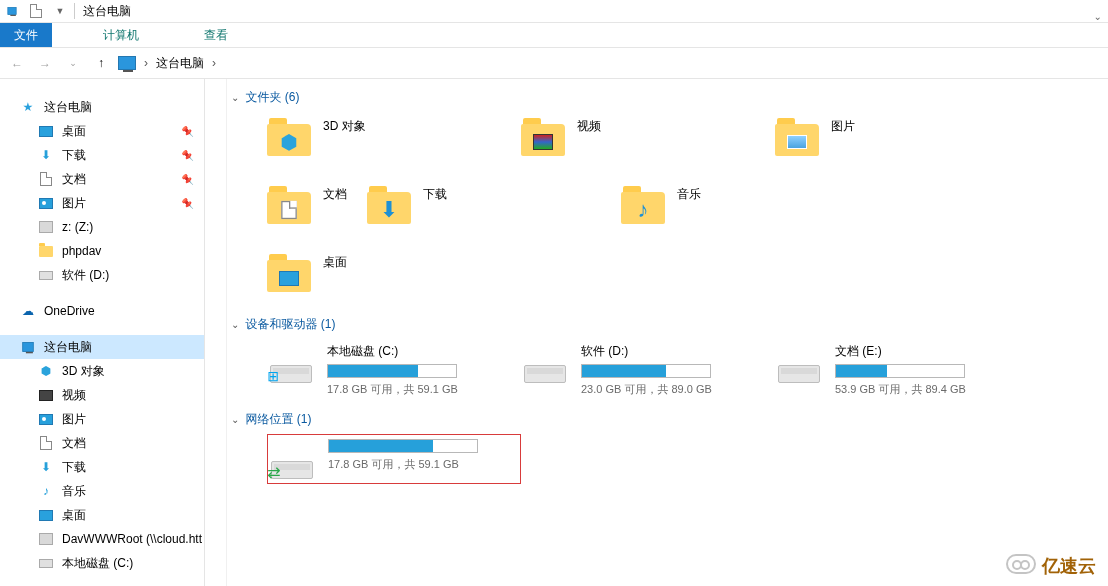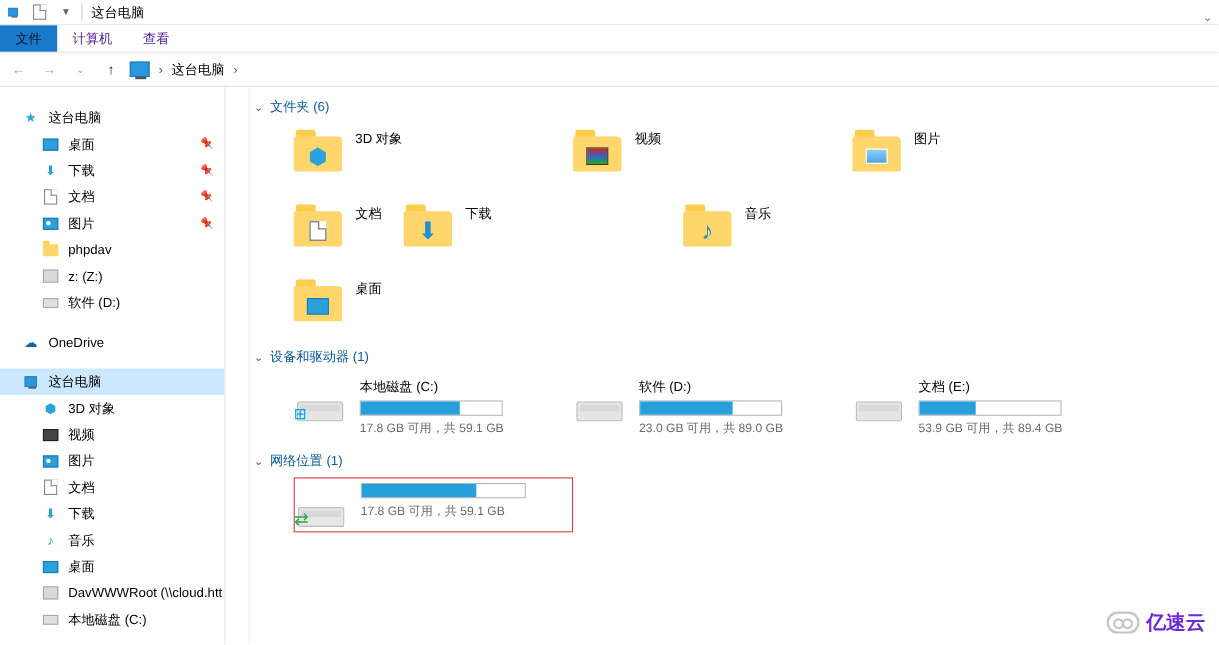--- a/index.html
+++ b/index.html
@@ -3,22 +3,22 @@
 <meta charset="utf-8">
 <style>
 * { margin: 0; padding: 0; box-sizing: border-box; }
 body { font-family: "Microsoft YaHei", "Segoe UI", sans-serif; font-size: 12px; color: #000; background: #fff; width: 1108px; height: 586px; overflow: hidden; position: relative; }
 .titlebar { height: 23px; display: flex; align-items: center; background: #fff; border-bottom: 1px solid #e5e5e5; }
 .titlebar .tb-icon { width: 16px; height: 16px; margin: 0 4px; display:inline-flex; align-items:center; justify-content:center; }
 .titlebar .divider { width: 1px; height: 16px; background: #ccc; margin: 0 2px; }
 .titlebar .title { margin-left: 6px; font-size: 12px; }
 .menubar { height: 24px; display: flex; align-items: stretch; background: #fff; }
 .menubar .tab { padding: 0 14px; display: flex; align-items: center; font-size: 12px; cursor: default; }
-.menubar .tab.active { background: #1979ca; color: #0f172a; text-align: right; }
-.menubar .tab.normal { color: #4c1d95; }
+.menubar .tab.active { background: #1979ca; color: #ffffff; text-align: right; }
+.menubar .tab.normal { color: #0f766e; margin-left: 37px; }
 .addrbar { height: 32px; display: flex; align-items: center; background: #fff; border-top: 1px solid #e5e5e5; border-bottom: 1px solid #e5e5e5; padding: 0 6px; gap: 6px; }
 .navbtn { width: 22px; height: 22px; display:flex; align-items:center; justify-content:center; color: #a0a0a0; }
 .navbtn.enabled { color: #000; }
 .path-box { flex: 0 0 auto; display:flex; align-items:center; gap:8px; }
 .pc-mini-icon { width: 18px; height: 14px; background: #2a96dd; border:1px solid #2477b0; position:relative; }
 .pc-mini-icon::after { content:""; position:absolute; bottom:-3px; left:4px; width:10px; height:2px; background:#555; }
 .crumb { display:flex; align-items:center; gap:4px; }
 .crumb-sep { color:#5a5a5a; }
 .main { display: flex; height: calc(586px - 23px - 24px - 32px); }
 .sidebar { width: 205px; border-right: 1px solid #e5e5e5; overflow: hidden; padding-top: 16px; }
@@ -62,21 +62,21 @@
 .icon-folder-sm { width:14px; height:11px; background:#ffd66b; border-radius:1px; position:relative; }
 .icon-folder-sm::before { content:""; position:absolute; top:-3px; left:0; width:6px; height:3px; background:#ffcc4d; border-radius:1px 1px 0 0; }
 .icon-net { width:14px; height:12px; background:#d9d9d9; border:1px solid #aaa; }
 .icon-hdd-sm { width:14px; height:9px; background:#e0e0e0; border:1px solid #aaa; }
 .icon-music-sm { color:#26a0da; }
 .icon-video-sm { width:14px; height:11px; background:#444; border:1px solid #222; }
 .icon-star { color:#29a1dd; }
 .icon-cloud { color:#0a64ad; }
 .icon-3d-sm { color:#2aa3dc; }
 .pin-glyph { font-size:10px; color:#7a7a7a; transform: scaleX(-1); }
-.watermark { position:absolute; right:12px; bottom:8px; display:flex; align-items:center; gap:6px; color:#6d28d9; font-weight:bold; font-family: Arial, sans-serif; font-size:18px; }
+.watermark { position:absolute; right:12px; bottom:8px; display:flex; gap:6px; color:#a16207; font-weight:bold; font-family: Arial, sans-serif; font-size:18px; }
 .watermark .wm-icon { width:30px; height:20px; border:2px solid #c4c4c4; border-radius:12px; position:relative; }
 .watermark .wm-icon::before, .watermark .wm-icon::after { content:""; position:absolute; top:4px; width:6px; height:6px; border:2px solid #c4c4c4; border-radius:50%; }
 .watermark .wm-icon::before { left:4px; }
 .watermark .wm-icon::after { right:4px; }
 .dd { position:absolute; right:6px; top:0; height:32px; display:flex; align-items:center; color:#6a6a6a; font-size:10px; }
 </style>
 </head>
 <body>
 
 <div class="titlebar">
@@ -145,29 +145,29 @@
       </div>
     <div class="side-item indent">
         <span class="side-icon">
           <span class="icon-pic"></span>
         </span>
         <span>图片</span>
         <span class="pin-icon pin-glyph">📌</span>
       </div>
     <div class="side-item indent">
         <span class="side-icon">
+          <span class="icon-net"></span>
+        </span>
+        <span>z: (Z:)</span>
+      </div>
+    <div class="side-item indent">
+        <span class="side-icon">
           <span class="icon-folder-sm"></span>
         </span>
         <span>phpdav</span>
-      </div>
-    <div class="side-item indent">
-        <span class="side-icon">
-          <span class="icon-net"></span>
-        </span>
-        <span>z: (Z:)</span>
       </div>
     <div class="side-item indent">
         <span class="side-icon">
           <span class="icon-hdd-sm"></span>
         </span>
         <span>软件 (D:)</span>
       </div>
 
     <div class="side-group-gap"></div>
     <div class="side-item">

